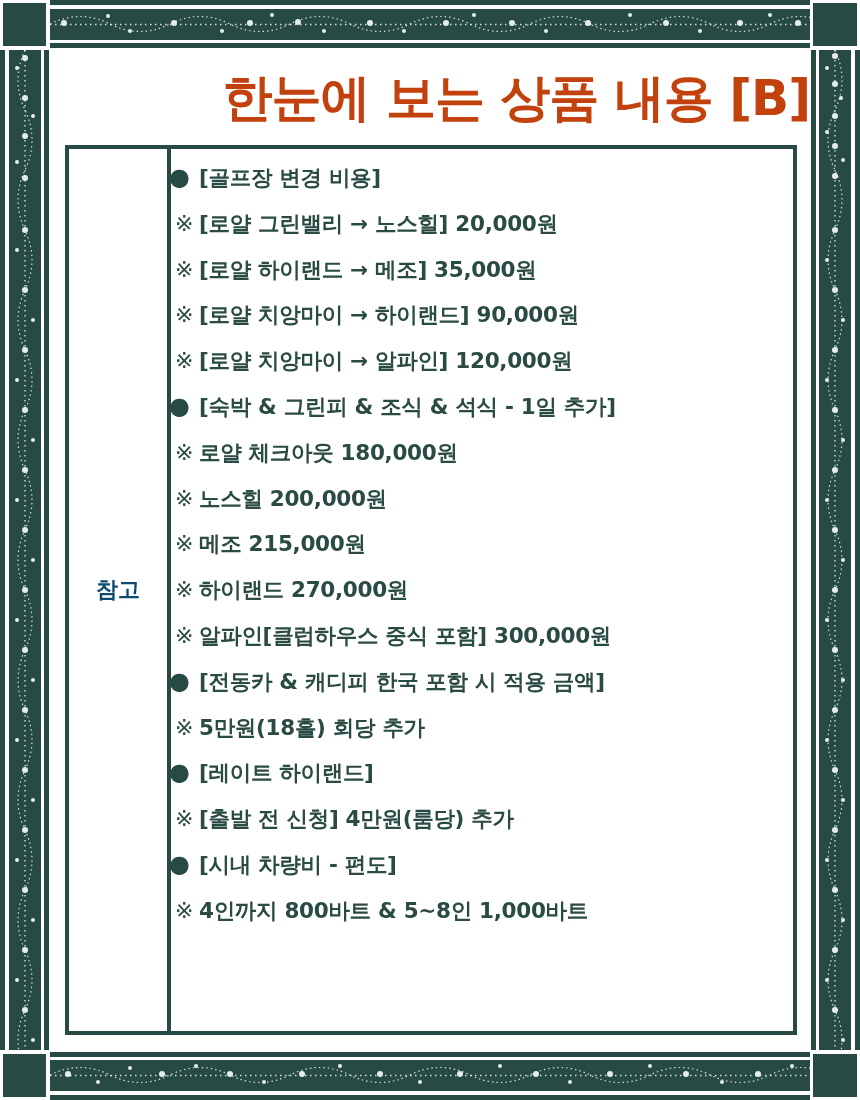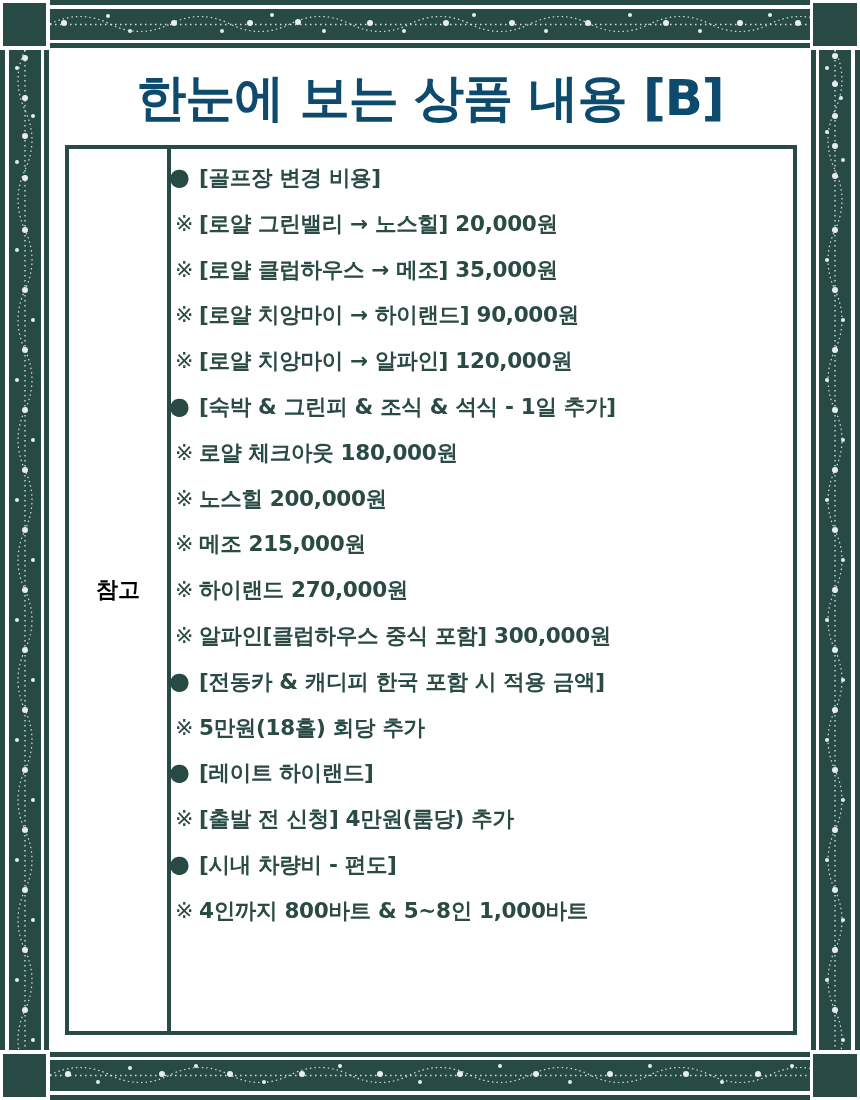--- a/index.html
+++ b/index.html
@@ -2,27 +2,27 @@
 <html><head>
 <meta charset="utf-8">
 <style>
   html, body { margin:0; padding:0; }
   body { width:860px; height:1100px; position:relative; background:#ffffff; overflow:hidden;
          font-family:"DejaVu Sans","Liberation Sans",sans-serif; color:#2a4a44; }
   .frame-sq { position:absolute; background:#284a44; }
   .bar { position:absolute; background:#284a44; }
   .deco { position:absolute; background:#284a44; overflow:hidden; }
   .deco svg { position:absolute; left:0; top:0; }
-  .title { position:absolute; left:50px; top:60px; width:760px; text-align:center;
-           font-size:50px; font-weight:bold; color:#0c4a6e; letter-spacing:-1px; line-height:76px; }
+  .title { position:absolute; left:50px; top:60px; width:760px; text-align:right;
+           font-size:50px; font-weight:bold; color:#c2410c; letter-spacing:-1px; line-height:76px; }
   .table { position:absolute; left:65px; top:145px; width:724px; height:882px;
            border:4px solid #284a44; }
   .label-col { position:absolute; left:0; top:0; width:98px; height:100%;
                border-right:4px solid #284a44; display:flex; align-items:center; justify-content:center; }
-  .label-col span { font-size:22px; font-weight:bold; color:#000000; }
+  .label-col span { font-size:22px; font-weight:bold; color:#0c4a6e; }
   .content { position:absolute; left:106px; top:6px; right:0; }
   .row { height:45.8px; line-height:45.8px; font-size:21.5px; font-weight:bold; white-space:nowrap;
          color:#2a4a44; letter-spacing:-0.3px; }
   .row .mark { display:inline-block; width:24px; text-align:left; }
   .row.head { margin-left:-6px; }
   .row.head .mark { color:#284a44; font-size:24px; width:30px; }
   .row.sub .mark { color:#2a4a44; font-weight:normal; font-size:22px; }
 </style>
 </head>
 <body>
@@ -196,21 +196,21 @@
 
 <div class="title">한눈에 보는 상품 내용 [B]</div>
 
 <div class="table">
   <div class="label-col">
     <span>참고</span>
   </div>
   <div class="content" id="rows">
       <div class="row head"><span class="mark">●</span><span>[골프장 변경 비용]</span></div>
       <div class="row sub"><span class="mark">※</span><span>[로얄 그린밸리 → 노스힐] 20,000원</span></div>
-      <div class="row sub"><span class="mark">※</span><span>[로얄 클럽하우스 → 메조] 35,000원</span></div>
+      <div class="row sub"><span class="mark">※</span><span>[로얄 하이랜드 → 메조] 35,000원</span></div>
       <div class="row sub"><span class="mark">※</span><span>[로얄 치앙마이 → 하이랜드] 90,000원</span></div>
       <div class="row sub"><span class="mark">※</span><span>[로얄 치앙마이 → 알파인] 120,000원</span></div>
       <div class="row head"><span class="mark">●</span><span>[숙박 &amp; 그린피 &amp; 조식 &amp; 석식 - 1일 추가]</span></div>
       <div class="row sub"><span class="mark">※</span><span>로얄 체크아웃 180,000원</span></div>
       <div class="row sub"><span class="mark">※</span><span>노스힐 200,000원</span></div>
       <div class="row sub"><span class="mark">※</span><span>메조 215,000원</span></div>
       <div class="row sub"><span class="mark">※</span><span>하이랜드 270,000원</span></div>
       <div class="row sub"><span class="mark">※</span><span>알파인[클럽하우스 중식 포함] 300,000원</span></div>
       <div class="row head"><span class="mark">●</span><span>[전동카 &amp; 캐디피 한국 포함 시 적용 금액]</span></div>
       <div class="row sub"><span class="mark">※</span><span>5만원(18홀) 회당 추가</span></div>

